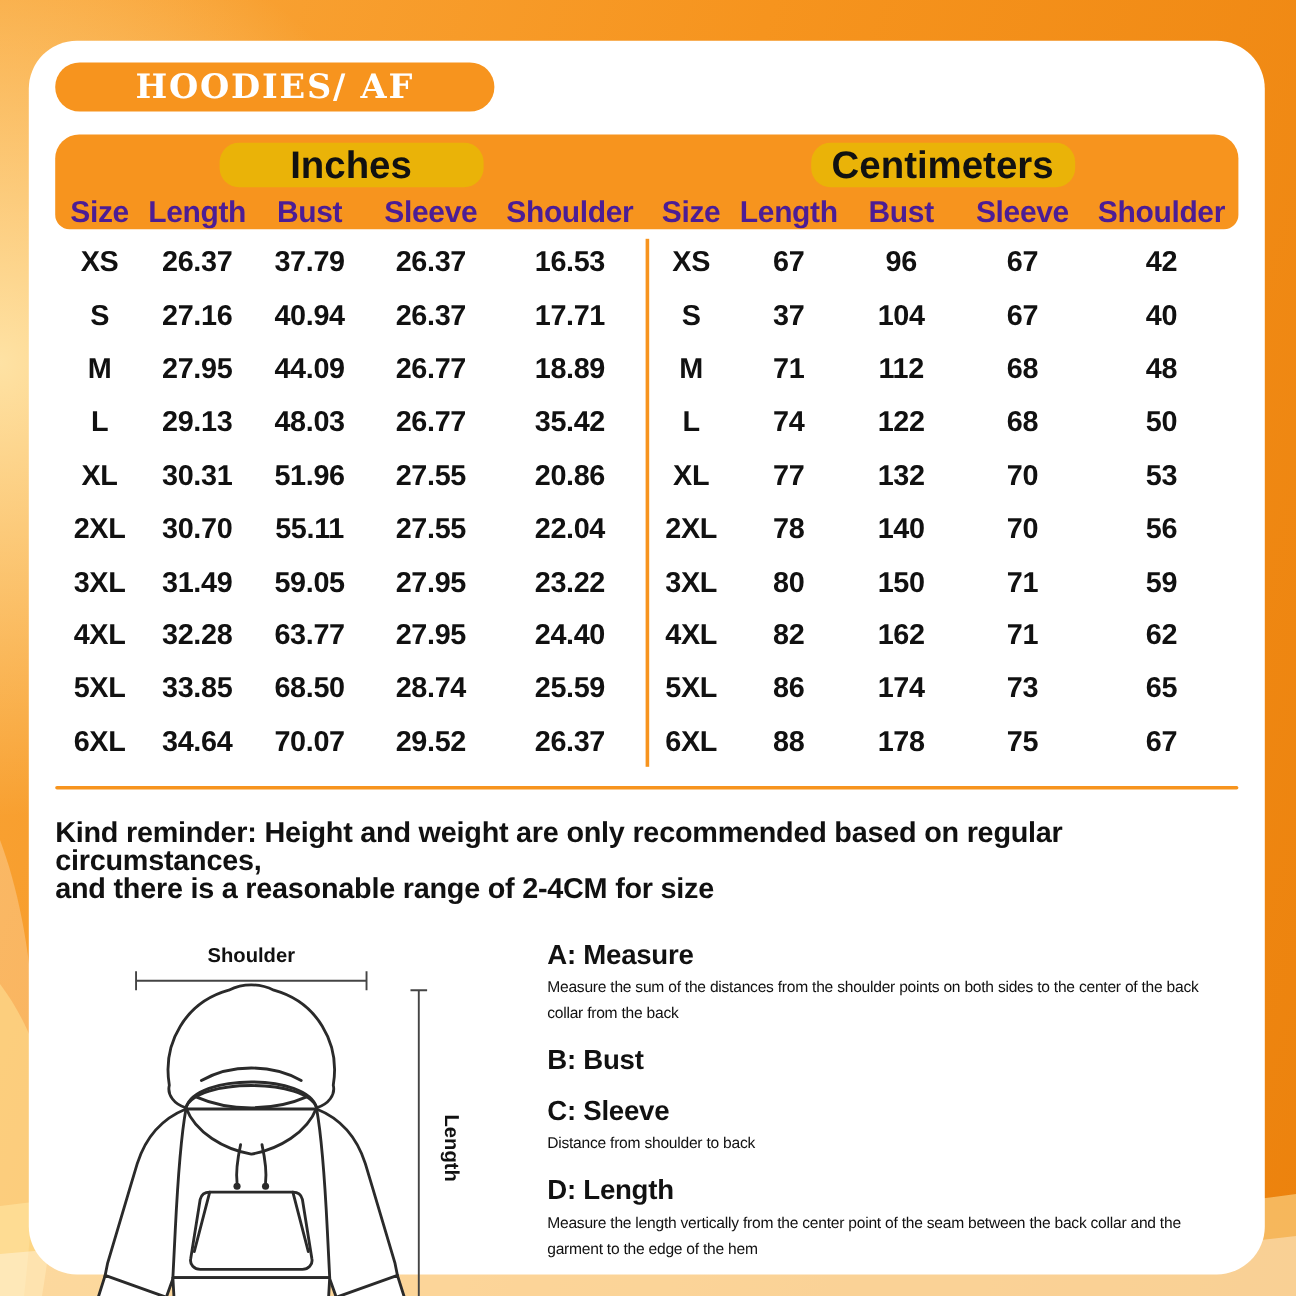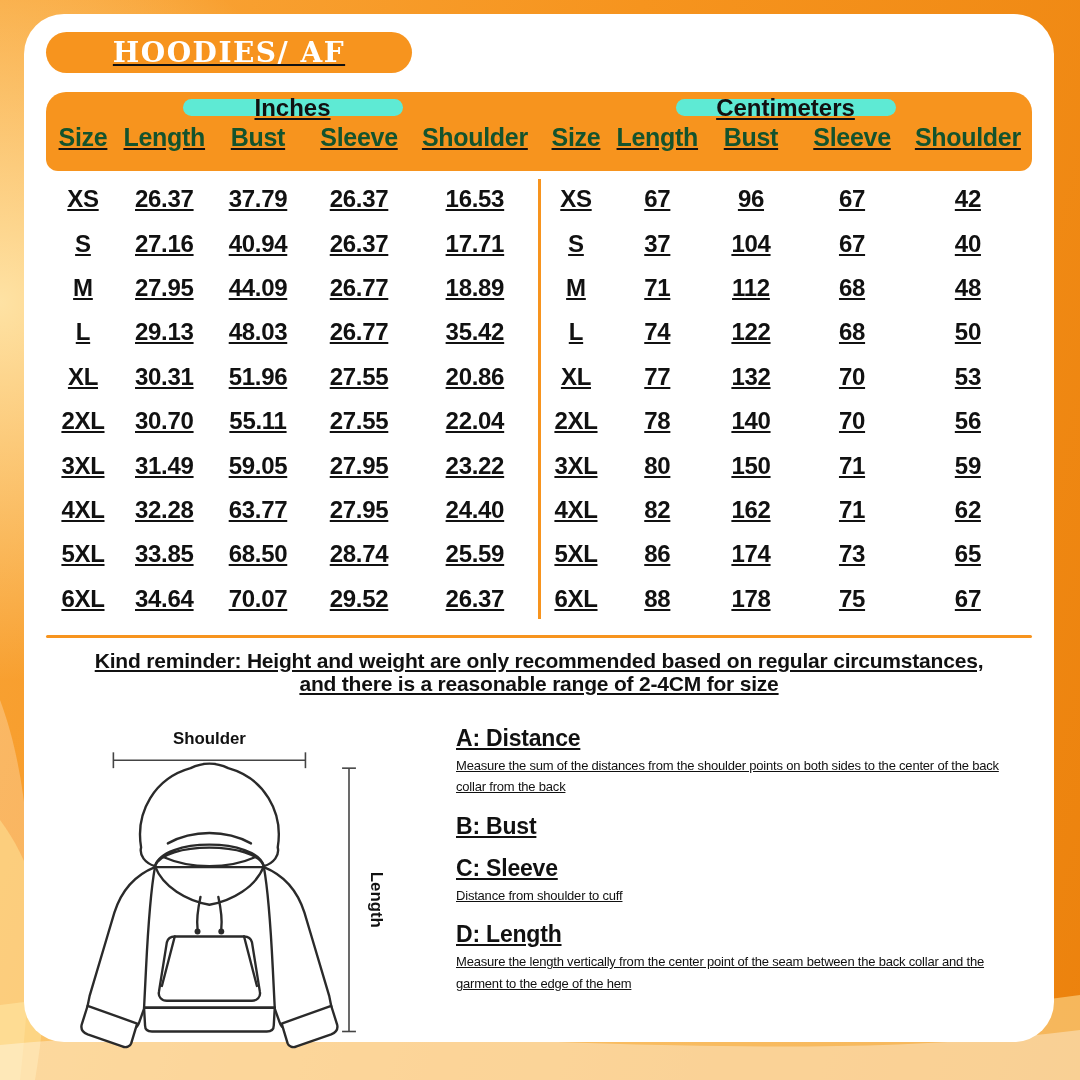--- a/index.html
+++ b/index.html
@@ -4,57 +4,57 @@
 <style>
   html,body{margin:0;padding:0;}
   body{
     width:1080px;height:1080px;position:relative;overflow:hidden;
     font-family:"Liberation Sans","DejaVu Sans",sans-serif;
     background:linear-gradient(108deg,#f9a63a 0%,#f6941e 45%,#ec820d 100%);
     color:#111;
   }
   .bg-decor{position:absolute;inset:0;z-index:0;}
   .card{
-    position:absolute;left:24px;top:14px;width:1030px;height:1028px;
-    background:#ffffff;border-radius:40px;z-index:1;text-decoration:underline;
+    position:absolute;left:24px;top:34px;width:1030px;height:1028px;
+    background:#ffffff;border-radius:40px;z-index:1;
   }
   .card-inner{padding:0 22px;position:relative;height:100%;box-sizing:border-box;}
 
   .title-pill{
     margin-top:18px;width:366px;height:41px;background:#F7941E;border-radius:21px;
     display:flex;align-items:center;justify-content:center;
   }
   .title-pill span{
     font-family:"DejaVu Serif","Liberation Serif",serif;font-weight:700;
     font-size:28px;color:#fff;letter-spacing:1.5px;
   }
 
   .band{
     margin-top:19px;height:79px;background:#F7941E;
     border-radius:20px 20px 12px 12px;
     display:grid;grid-template-columns:1fr 1fr;
   }
   .band-half{display:flex;flex-direction:column;align-items:center;}
   .unit-pill{
-    margin-top:7px;width:220px;height:17px;background:#5eead4;border-radius:16px;
+    margin-top:7px;width:220px;height:37px;background:#eab308;border-radius:16px;
     display:flex;align-items:center;justify-content:center;
-    font-weight:700;font-size:24px;color:#111;
+    font-weight:700;font-size:32px;color:#111;
   }
   .cols{display:flex;width:100%;margin-top:1px;height:40px;align-items:center;}
-  .cols span{display:block;text-align:center;font-weight:700;font-size:25px;color:#14532d;letter-spacing:-0.3px;}
+  .cols span{display:block;text-align:center;font-weight:700;font-size:25px;color:#4c1d95;letter-spacing:-0.3px;}
   .c1{width:15%}.c2{width:18%}.c3{width:20%}.c4{width:21%}.c5{width:26%}
 
   .data-area{position:relative;margin-top:6px;display:grid;grid-template-columns:1fr 1fr;}
   .mid-divider{position:absolute;left:calc(50% - 1.5px);top:2px;bottom:2px;width:3px;background:#F7941E;}
   table{width:100%;border-collapse:collapse;table-layout:fixed;}
   td{font-weight:700;font-size:24px;text-align:center;height:44.4px;padding:0;color:#111;letter-spacing:-0.3px;}
 
   .rule{margin-top:14px;height:3px;background:#F7941E;border-radius:2px;}
 
-  .reminder{margin-top:11px;text-align:center;font-weight:700;font-size:21px;line-height:23px;letter-spacing:-0.2px;}
+  .reminder{margin-top:25px;font-weight:700;font-size:24px;line-height:23px;letter-spacing:-0.2px;}
 
   .bottom{margin-top:18px;display:grid;grid-template-columns:402px 1fr;}
   .diagram-cell{padding-left:6px;padding-top:4px;}
   .instr-cell{padding-left:8px;padding-top:12px;padding-right:6px;}
   .instr-section{margin-bottom:15px;}
   .instr-heading{font-weight:700;font-size:23px;margin-bottom:3px;letter-spacing:-0.2px;}
   .instr-body{font-size:13px;line-height:21.5px;letter-spacing:-0.2px;max-width:560px;}
 
   .hoodie-svg .ln{stroke:#2a2a2a;stroke-width:2.4;fill:#fff;stroke-linejoin:round;stroke-linecap:round;}
   .hoodie-svg .open{stroke:#2a2a2a;stroke-width:2.4;fill:none;stroke-linejoin:round;stroke-linecap:round;}
@@ -316,29 +316,29 @@
             <path class="open" d="M150,180 C147,194 146,204 147,212"></path>
             <circle cx="147" cy="215" r="3" fill="#2a2a2a"></circle>
             <path class="open" d="M168,180 C171,194 172,204 171,212"></path>
             <circle cx="171" cy="215" r="3" fill="#2a2a2a"></circle>
           </g>
         </svg>
       </div>
 
       <div class="instr-cell">
         <div class="instr-section">
-          <div class="instr-heading">A: Distance</div>
+          <div class="instr-heading">A: Measure</div>
           <div class="instr-body">Measure the sum of the distances from the shoulder points on both sides to the center of the back collar from the back</div>
         </div>
         <div class="instr-section">
           <div class="instr-heading">B: Bust</div>
         </div>
         <div class="instr-section">
           <div class="instr-heading">C: Sleeve</div>
-          <div class="instr-body">Distance from shoulder to cuff</div>
+          <div class="instr-body">Distance from shoulder to back</div>
         </div>
         <div class="instr-section">
           <div class="instr-heading">D: Length</div>
           <div class="instr-body">Measure the length vertically from the center point of the seam between the back collar and the garment to the edge of the hem</div>
         </div>
       </div>
     </div>
 
   </div>
 </div>

